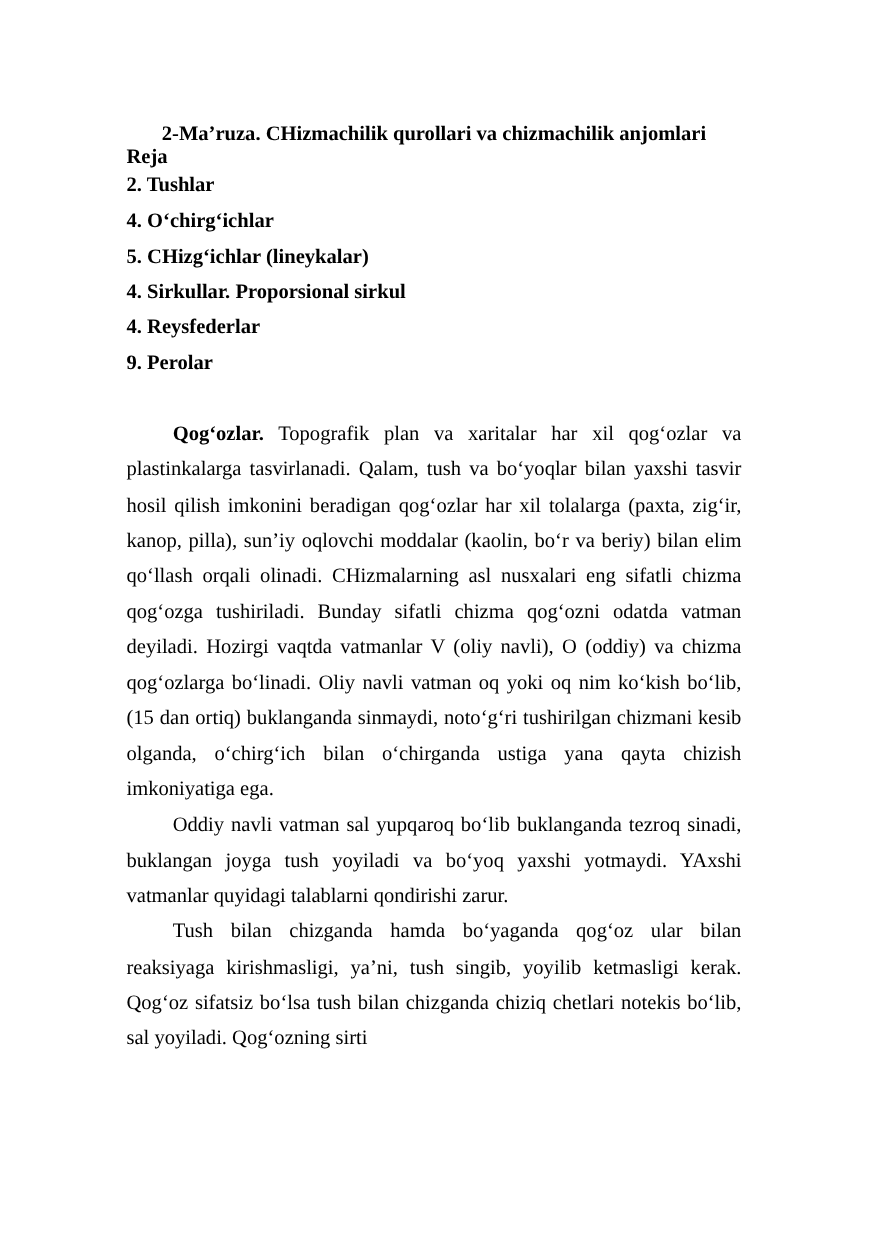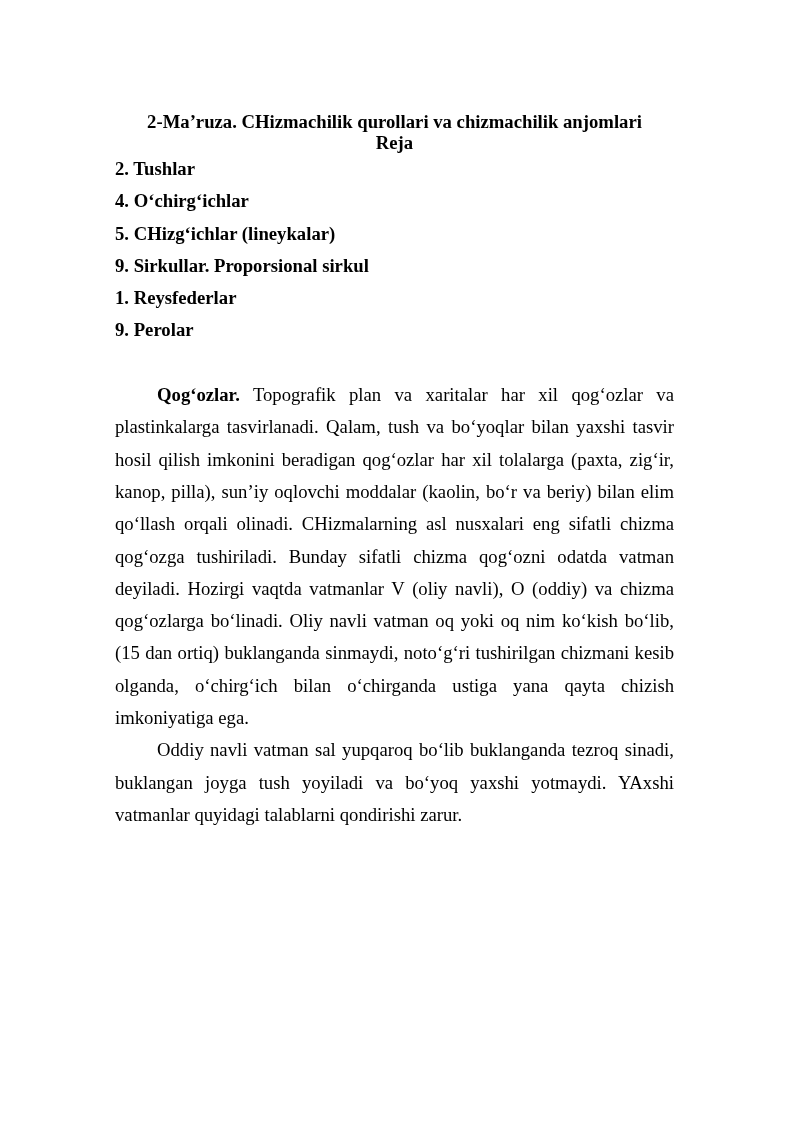--- a/index.html
+++ b/index.html
@@ -21,21 +21,20 @@
     padding: 74px 58px 0 115px;
     font-size: 18.7px;
     line-height: 32.3px;
   }
   .doc-title {
     text-align: center;
     font-weight: 700;
     line-height: 20.5px;
   }
   .doc-subtitle {
-    text-align: center;
     font-weight: 700;
     line-height: 20.5px;
   }
   .plan-item {
     font-weight: 700;
   }
   .blank-line {
     height: 32.3px;
   }
   .para {
@@ -54,27 +53,28 @@
   <div class="content">
 
     <div class="doc-title">2-Ma’ruza. CHizmachilik qurollari va chizmachilik anjomlari</div>
 
     <div class="doc-subtitle">Reja</div>
 
     <div class="plan">
       <div class="plan-item">2. Tushlar</div>
       <div class="plan-item">4. O‘chirg‘ichlar</div>
       <div class="plan-item">5. CHizg‘ichlar (lineykalar)</div>
-      <div class="plan-item">9. Sirkullar. Proporsional sirkul</div>
-      <div class="plan-item">1. Reysfederlar</div>
+      <div class="plan-item">4. Sirkullar. Proporsional sirkul</div>
+      <div class="plan-item">4. Reysfederlar</div>
       <div class="plan-item">9. Perolar</div>
     </div>
 
     <div class="blank-line"></div>
 
     <p class="para"><span class="lead">Qog‘ozlar.</span> <span>Topografik plan va xaritalar har xil qog‘ozlar va plastinkalarga tasvirlanadi. Qalam, tush va bo‘yoqlar bilan yaxshi tasvir hosil qilish imkonini beradigan qog‘ozlar har xil tolalarga (paxta, zig‘ir, kanop, pilla), sun’iy oqlovchi moddalar (kaolin, bo‘r va beriy) bilan elim qo‘llash orqali olinadi. CHizmalarning asl nusxalari eng sifatli chizma qog‘ozga tushiriladi. Bunday sifatli chizma qog‘ozni odatda vatman deyiladi. Hozirgi vaqtda vatmanlar V (oliy navli), O (oddiy) va chizma qog‘ozlarga bo‘linadi. Oliy navli vatman oq yoki oq nim ko‘kish bo‘lib, (15 dan ortiq) buklanganda sinmaydi, noto‘g‘ri tushirilgan chizmani kesib olganda, o‘chirg‘ich bilan o‘chirganda ustiga yana qayta chizish imkoniyatiga ega.</span></p>
 
     <p class="para">Oddiy navli vatman sal yupqaroq bo‘lib buklanganda tezroq sinadi, buklangan joyga tush yoyiladi va bo‘yoq yaxshi yotmaydi. YAxshi vatmanlar quyidagi talablarni qondirishi zarur.</p>
 
 
+    <p class="para">Tush bilan chizganda hamda bo‘yaganda qog‘oz ular bilan reaksiyaga kirishmasligi, ya’ni, tush singib, yoyilib ketmasligi kerak. Qog‘oz sifatsiz bo‘lsa tush bilan chizganda chiziq chetlari notekis bo‘lib, sal yoyiladi. Qog‘ozning sirti</p>
 
   </div>
 </div>
 
 </body></html>

